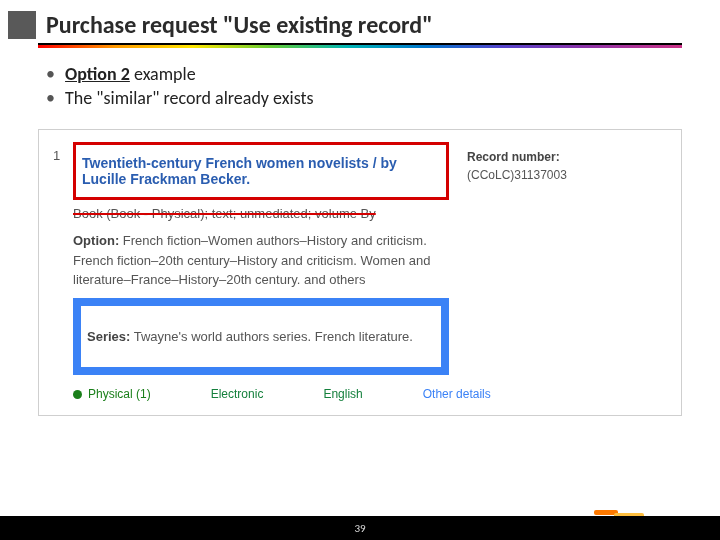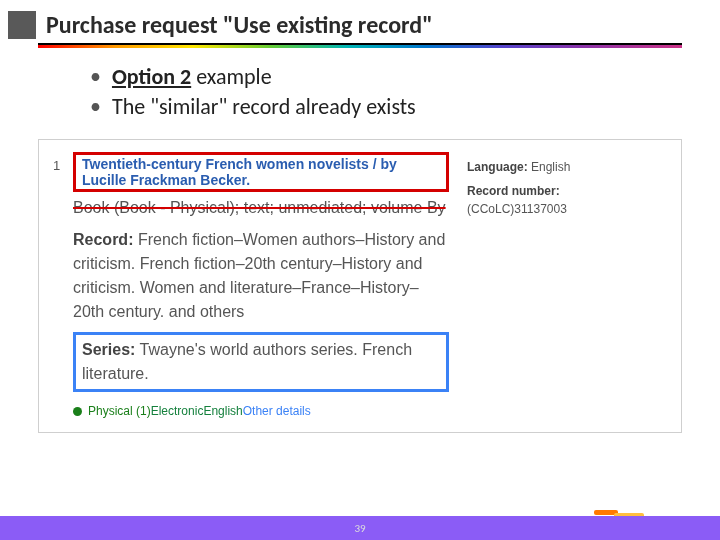--- a/index.html
+++ b/index.html
@@ -4,42 +4,42 @@
 <style>
   * { box-sizing: border-box; margin: 0; padding: 0; }
   html, body { width: 720px; height: 540px; font-family: Calibri, Arial, sans-serif; background: #fff; }
   .slide { position: relative; width: 720px; height: 540px; background: #fff; overflow: hidden; }
   .title-row { display: flex; align-items: center; padding: 10px 0 4px 0; }
   .title-block { width: 28px; height: 28px; background: #595959; margin: 0 10px 0 8px; }
   .title-text { font-size: 24px; font-weight: 700; color: #2b2b2b; }
   .title-underline { height: 2px; background: #000; margin: 0 38px 0 38px; }
   .rainbow { height: 3px; margin: 0 38px 14px 38px; background: linear-gradient(to right, #ff0000 0%, #ff9900 12%, #ffe600 24%, #66cc33 36%, #00b5b5 48%, #0077cc 60%, #5544cc 72%, #8833aa 84%, #cc3388 100%); }
   .bullets { padding: 0 46px 10px 46px; }
-  .bullet { font-size: 22px; color: #222; line-height: 1.35; margin-left: 44px; }
+  .bullet { font-size: 18px; color: #222; line-height: 1.35; }
   .bullet .dot { color: #555; margin-right: 6px; }
   .bold { font-weight: 700; }
   .underline { text-decoration: underline; }
   .record { margin: 8px 38px 0 38px; border: 1px solid #cfcfcf; padding: 12px 14px 14px 14px; font-family: Arial, sans-serif; position: relative; }
   .rec-body { display: flex; }
   .rec-num { width: 20px; font-size: 13px; color: #555; padding-top: 6px; }
   .rec-main { flex: 1; padding-right: 18px; }
   .rec-side { width: 200px; font-size: 12px; color: #555; line-height: 1.5; padding-top: 6px; }
-  .rec-title-box { border: 3px solid #d40000; padding: 1px 6px; margin-bottom: 4px; }
+  .rec-title-box { border: 3px solid #d40000; padding: 10px 6px; margin-bottom: 4px; }
   .rec-title { color: #2a5db0; font-size: 14px; font-weight: 700; }
-  .rec-meta { font-size: 16px; color: #555; line-height: 1.5; }
+  .rec-meta { font-size: 13px; color: #555; line-height: 1.5; }
   .rec-field { margin-top: 8px; }
   .rec-label { font-weight: 700; color: #444; }
-  .series-box { border: 3px solid #3b82f6; padding: 3px 6px; margin-top: 8px; }
+  .series-box { border: 8px solid #3b82f6; padding: 21px 6px; margin-top: 8px; }
   .side-field { margin-bottom: 6px; }
-  .formats { margin-top: 12px; display: flex; align-items: center; font-size: 12px; padding-left: 20px; }
+  .formats { margin-top: 12px; display: flex; align-items: center; gap: 60px; font-size: 12px; padding-left: 20px; }
   .fmt { display: flex; align-items: center; gap: 6px; color: #15803d; }
   .fmt.active { color: #1a7f1a; }
   .dot-icon { width: 9px; height: 9px; border-radius: 50%; background: #1a7f1a; display: inline-block; }
   .other-details { color: #3b82f6; }
-  .footer { position: absolute; bottom: 0; left: 0; right: 0; height: 24px; background: #8b5cf6; display: flex; align-items: center; justify-content: center; }
+  .footer { position: absolute; bottom: 0; left: 0; right: 0; height: 24px; background: #000000; display: flex; align-items: center; justify-content: center; }
   .page-num { color: #ddd; font-size: 11px; }
   .footer-accent { position: absolute; right: 72px; bottom: 20px; width: 54px; height: 10px; }
   .footer-accent::before { content:""; position:absolute; left:0; top:0; width:24px; height:5px; background:#ff7a00; border-radius:2px; }
   .footer-accent::after { content:""; position:absolute; left:20px; top:3px; width:30px; height:5px; background:#ffbf3f; border-radius:2px; }
   .strike-overlay { text-decoration: line-through; text-decoration-color: #d40000; text-decoration-thickness: 2px; }
 </style>
 </head>
 <body>
 
 <div class="slide">
@@ -63,30 +63,29 @@
 
   <div class="record">
     <div class="rec-body">
       <div class="rec-num">1</div>
       <div class="rec-main">
         <div class="rec-title-box">
           <div class="rec-title">Twentieth-century French women novelists / by Lucille Frackman Becker.</div>
         </div>
         <div class="rec-meta"><span class="strike-overlay">Book (Book - Physical); text; unmediated; volume By</span></div>
         <div class="rec-meta rec-field">
-          <span class="rec-label">Record:</span><span> French fiction–Women authors–History and criticism. French fiction–20th century–History and criticism. Women and literature–France–History–20th century. and others</span>
+          <span class="rec-label">Option:</span><span> French fiction–Women authors–History and criticism. French fiction–20th century–History and criticism. Women and literature–France–History–20th century. and others</span>
         </div>
         <div class="series-box">
           <div class="rec-meta">
             <span class="rec-label">Series:</span><span> Twayne's world authors series. French literature.</span>
           </div>
         </div>
       </div>
       <div class="rec-side">
-        <div class="side-field"><span class="rec-label">Language:</span><span> English</span></div>
         <div class="side-field"><span class="rec-label">Record number:</span><br><span> (CCoLC)31137003</span></div>
       </div>
     </div>
     <div class="formats">
       <div class="fmt active">
           <span class="dot-icon"></span>
           <span>Physical (1)</span>
         </div>
       <div class="fmt">Electronic</div>
       <div class="fmt">English</div>

